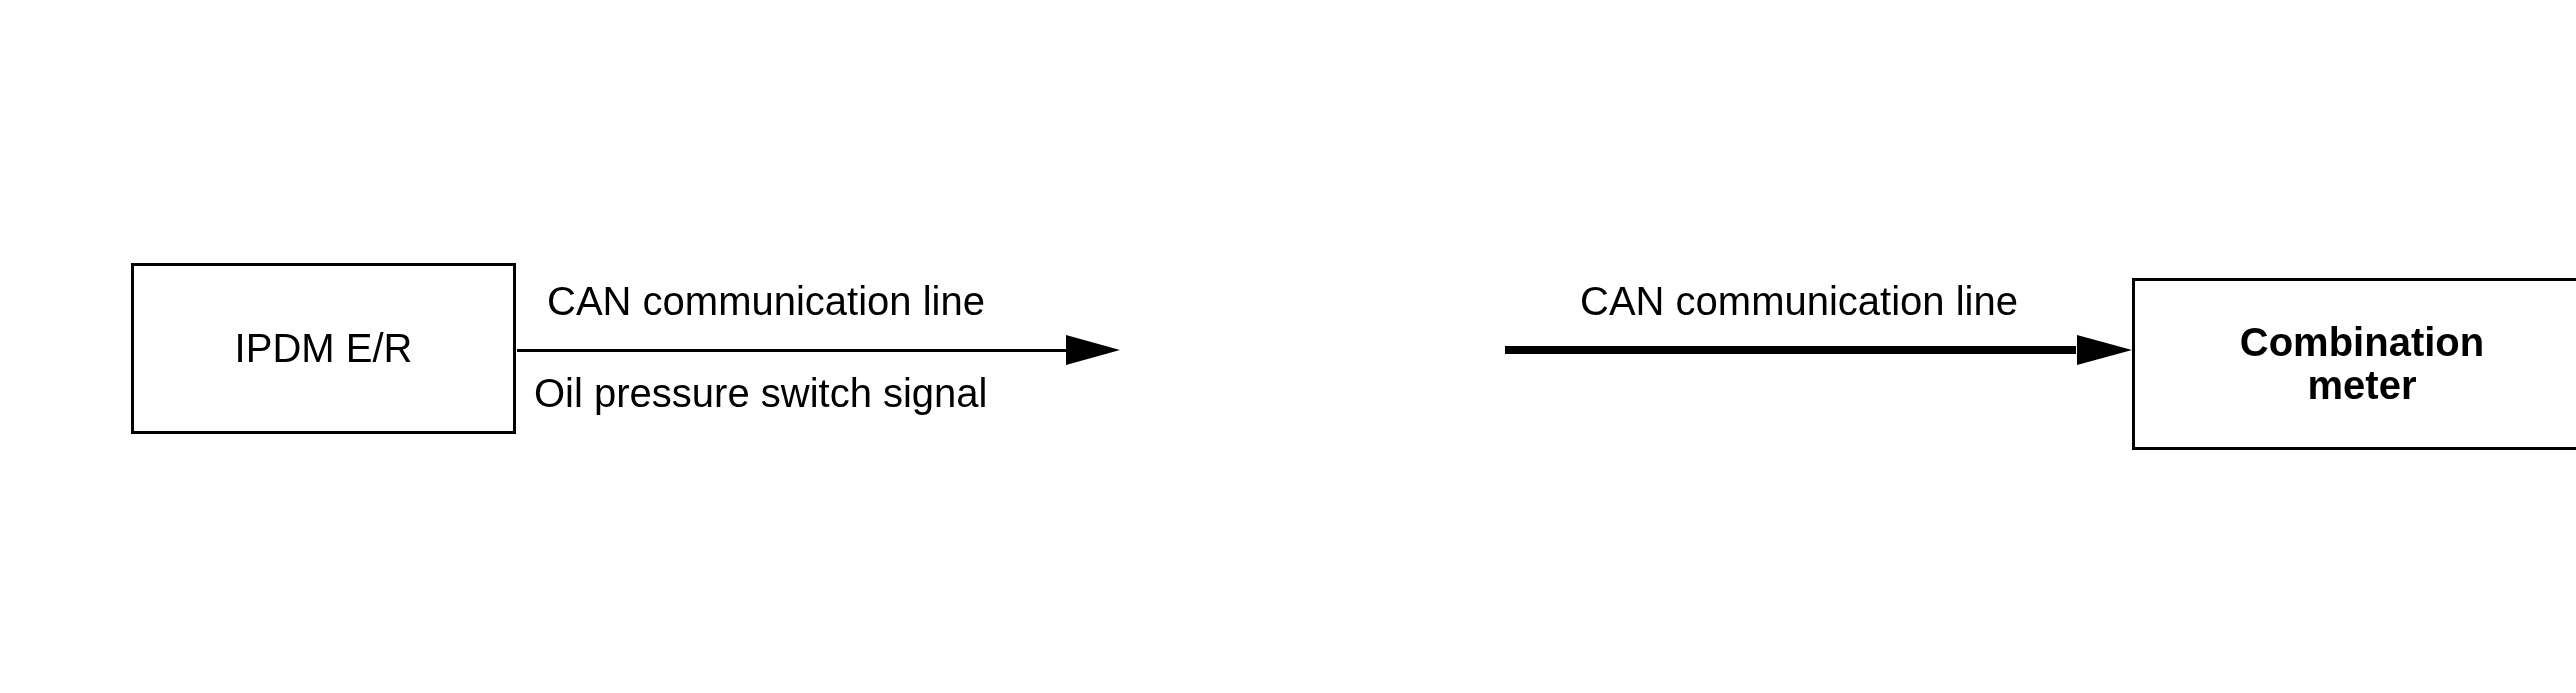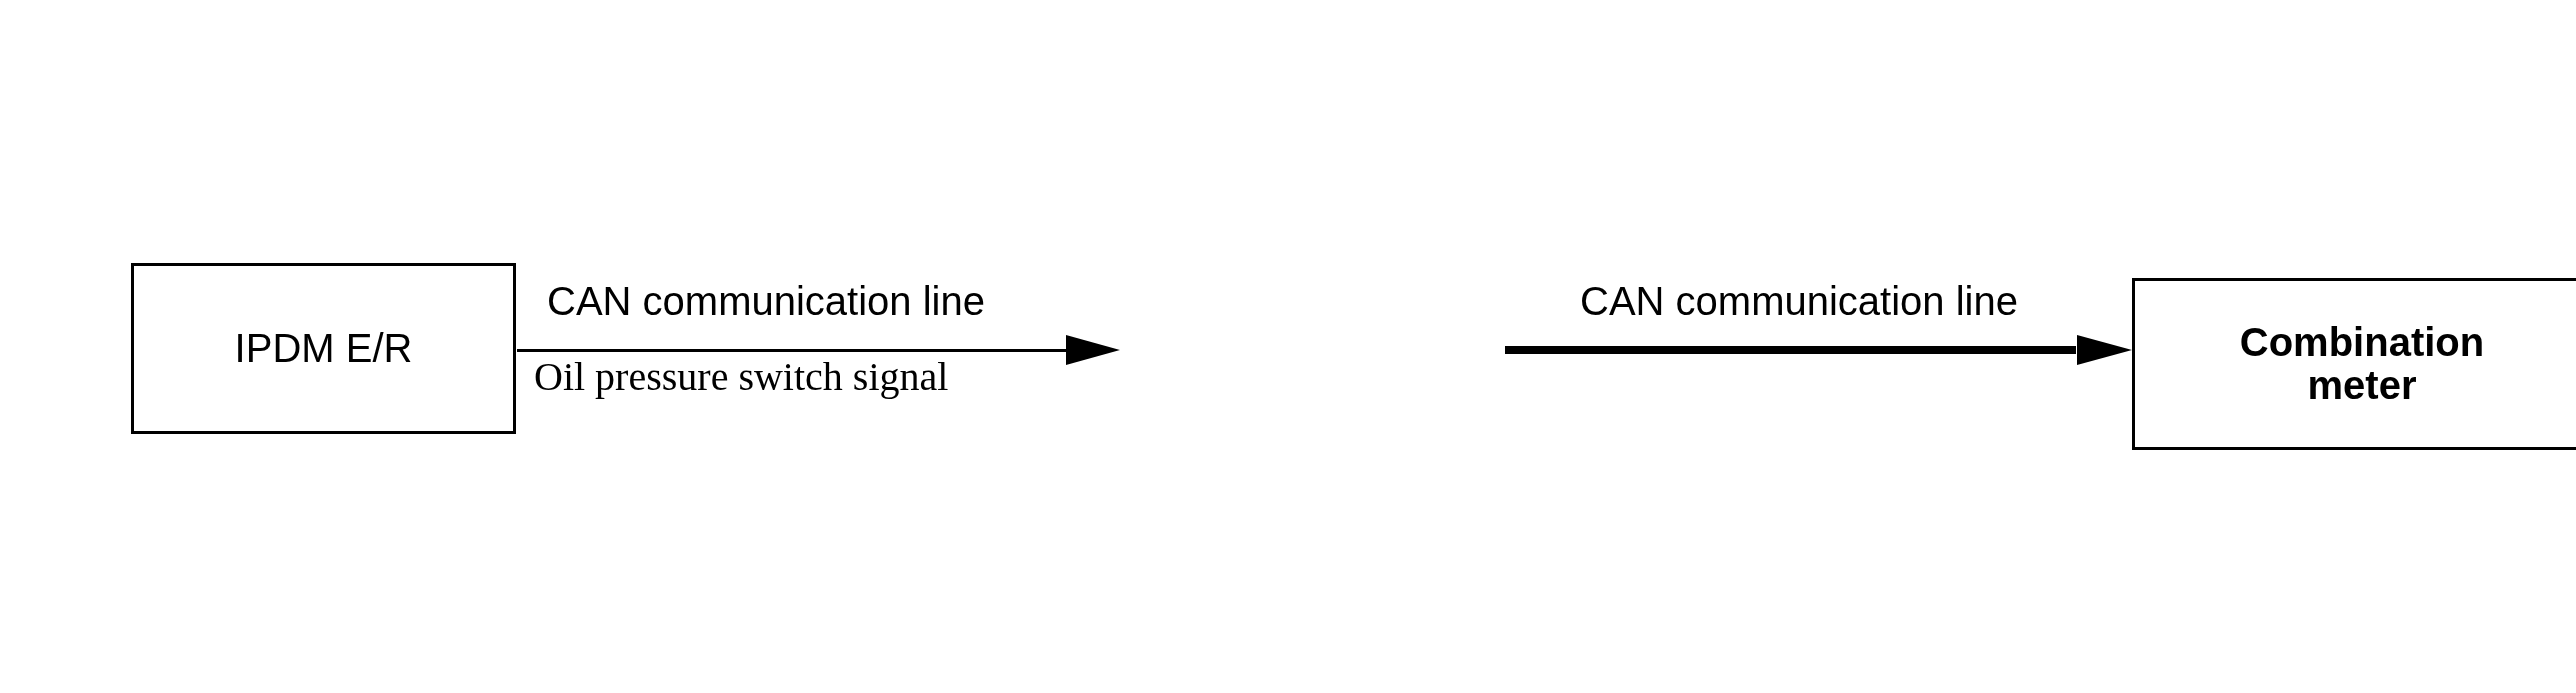--- a/index.html
+++ b/index.html
@@ -53,21 +53,21 @@
   #edge1-head { left: 1066px; top: 335px; }
   #edge2-head { left: 2077px; top: 335px; border-left-width: 55px; }
 
   .edge-label {
     position: absolute;
     font-size: 40px;
     line-height: 1;
     white-space: nowrap;
   }
   #edge1-label-above { left: 547px;  top: 281px; }
-  #edge1-label-below { left: 534px;  top: 357px; font-family: Liberation Serif, serif; }
+  #edge1-label-below { left: 534px;  top: 373px; }
   #edge2-label-above { left: 1580px; top: 281px; }
 </style>
 </head>
 <body>
 
 <div class="canvas" style="--bg: #ffffff; --line: #000000; --text: #000000;">
 
   <div class="node" id="node-ipdm">
     <span class="node-label">IPDM E/R</span>
   </div>

